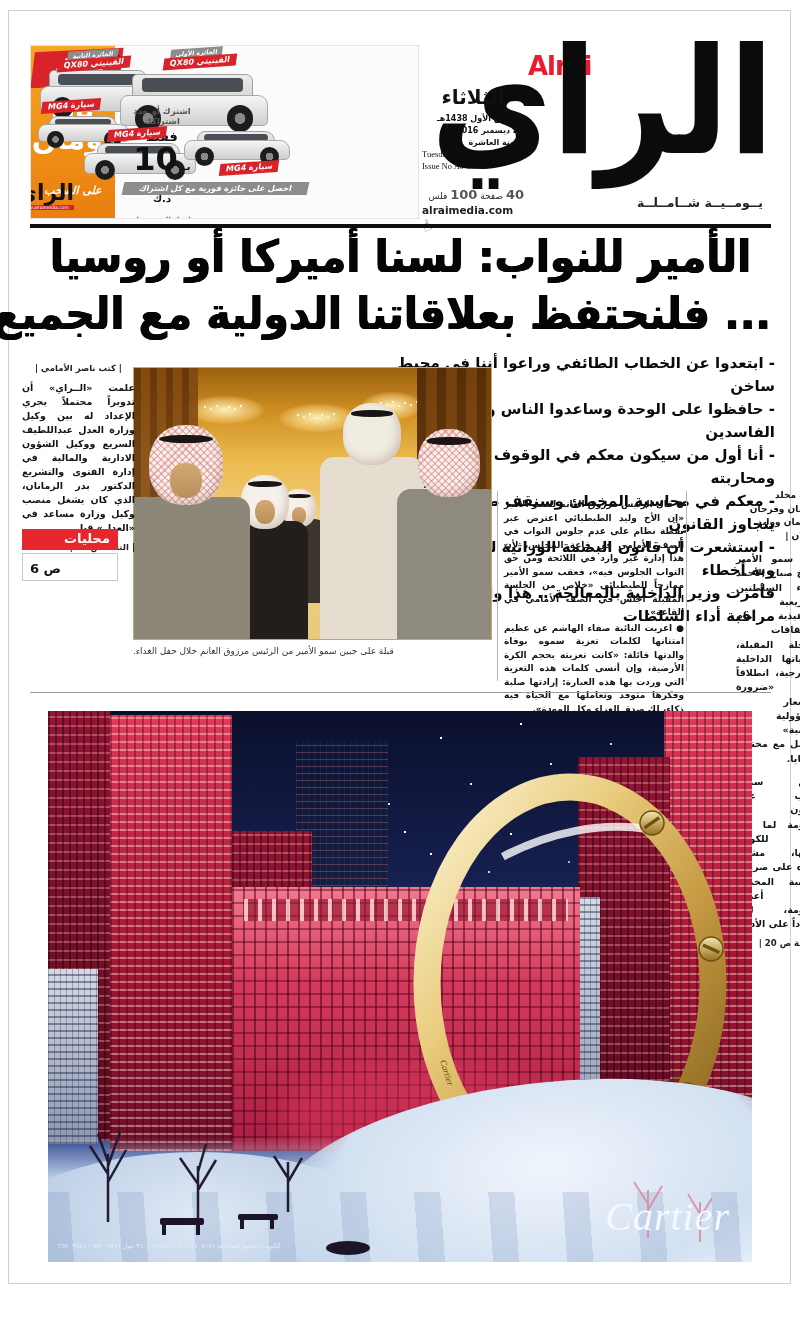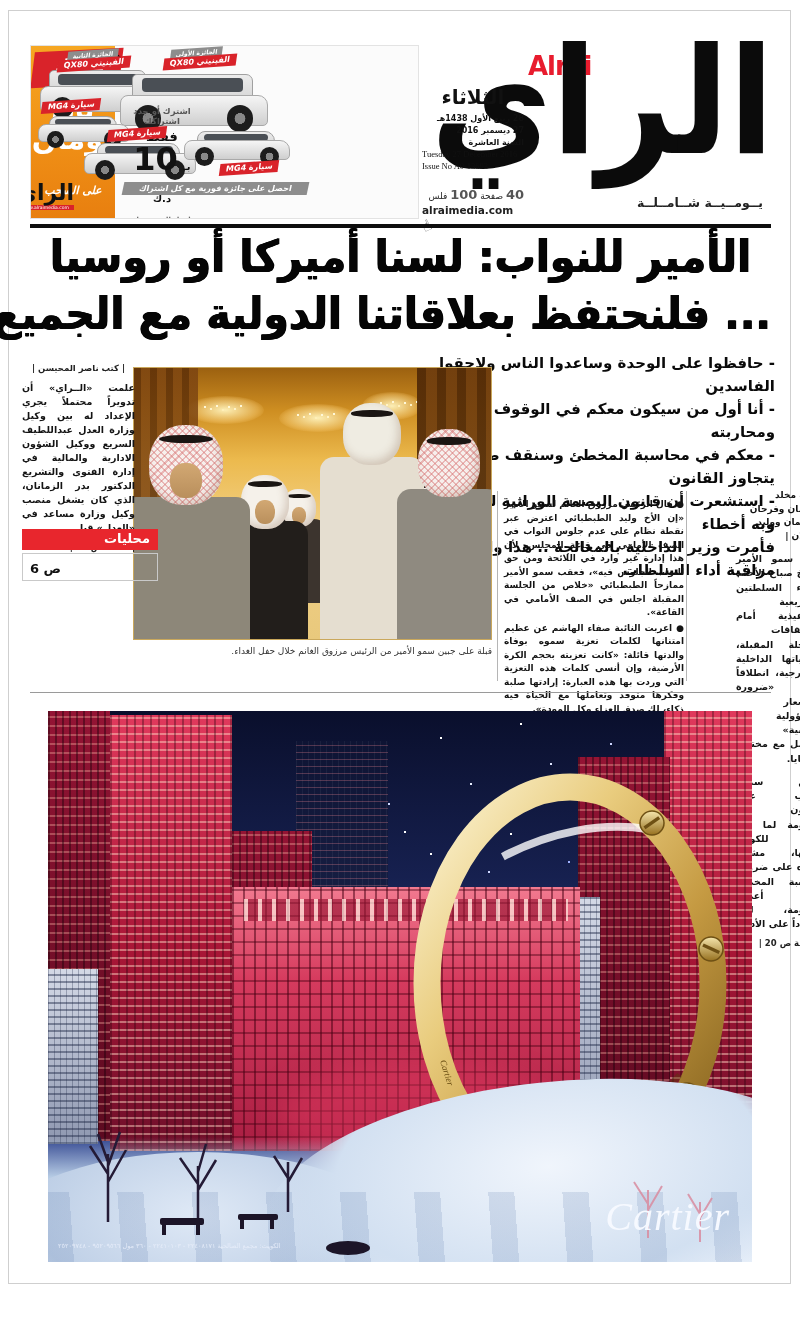--- a/index.html
+++ b/index.html
@@ -68,30 +68,30 @@
   .wood-l { position:absolute; left:0; top:0; width:64px; height:210px; background:repeating-linear-gradient(90deg,#5d2f08 0 7px,#7d4511 7px 16px); opacity:.85; }
   .wood-r { position:absolute; right:0; top:0; width:74px; height:240px; background:repeating-linear-gradient(90deg,#4e2706 0 9px,#6e3c0e 9px 20px); opacity:.9; }
   .chand { position:absolute; width:78px; height:28px; background:radial-gradient(ellipse at center, rgba(255,244,190,.95), rgba(255,214,130,.35) 60%, transparent 75%); border-radius:50%; }
   .chand::after { content:""; position:absolute; left:18px; top:10px; width:2px; height:2px; background:#fff8d8; box-shadow:6px 2px #fff3c8, 12px -1px #fff8d8, 18px 3px #ffefb8, 24px 0 #fff8d8, 30px 2px #fff3c8, 36px -1px #fff8d8; }
   .fig { position:absolute; }
   .ghead { position:relative; margin:0 auto; background:#f5f1ea; border-radius:46% 46% 44% 44%; box-shadow:inset -3px -4px 8px rgba(120,80,50,.25); }
   .ghead.checker { background-color:#f7efec; background-image:repeating-linear-gradient(45deg, rgba(214,110,110,.42) 0 1.5px, transparent 1.5px 5px), repeating-linear-gradient(-45deg, rgba(214,110,110,.42) 0 1.5px, transparent 1.5px 5px); }
   .ghead::before { content:""; position:absolute; top:12%; left:14%; right:14%; height:11%; background:#1a1512; border-radius:45%; }
   .ghead .face { position:absolute; left:29%; right:29%; bottom:9%; height:44%; background:linear-gradient(180deg,#d2a873,#b98f5c); border-radius:46%; }
   .robe { margin:-8px auto 0; border-radius:14px 14px 0 0; }
-  .photo-caption { position:absolute; left:133px; top:646px; width:359px; direction:rtl; text-align:right; font-size:9px; color:#333; }
+  .photo-caption { position:absolute; left:133px; top:646px; width:359px; direction:rtl; text-align:left; font-size:9px; color:#333; }
 
   
   .leftcol { position:absolute; left:22px; top:352px; width:113px; direction:rtl; }
   .leftcol .ttl { text-align:center; font-size:15.5px; font-weight:900; line-height:1.45; }
   .leftcol .by { text-align:center; font-size:8.5px; font-weight:bold; margin-top:11px; color:#222; }
   .leftcol .bd { text-align:justify; font-size:9.5px; font-weight:bold; line-height:1.48; margin-top:8px; color:#141414; }
   .more { text-align:right; font-size:8.5px; font-weight:bold; margin-top:6px; color:#222; }
 
-  .locals { position:absolute; left:22px; top:529px; width:136px; direction:rtl; }
+  .locals { position:absolute; left:22px; top:529px; width:96px; direction:rtl; }
   .locals .lab { background:#e8262d; color:#fff; font-weight:bold; font-size:13px; padding:2px 8px 4px; text-align:right; }
   .locals .box { border:1px solid #c9c9c9; margin-top:3px; padding:6px 7px 4px; }
   .locals .brief { text-align:right; font-size:12.5px; font-weight:900; line-height:1.55; white-space:pre-line; }
   .locals .pref { text-align:left; font-size:13px; font-weight:bold; margin-top:1px; }
 
   
   .divv { position:absolute; width:1px; background:#b5b5b5; top:491px; height:190px; }
   .midart { position:absolute; left:504px; top:489px; width:180px; direction:rtl; }
   .midart .ttl { text-align:center; font-size:19px; font-weight:900; letter-spacing:-0.5px; }
   .midart .bd { text-align:justify; font-size:9px; font-weight:bold; line-height:1.5; margin-top:9px; color:#141414; }
@@ -213,20 +213,21 @@
 </div>
 
 <div class="rule-black"></div>
 
 <div class="headline">
   <div>الأمير للنواب: لسنا أميركا أو روسيا</div>
   <div>... فلنحتفظ بعلاقاتنا الدولية مع الجميع</div>
 </div>
 
 <div class="bullets">
+  <div>- ابتعدوا عن الخطاب الطائفي وراعوا أننا في محيط ساخن</div>
   <div>- حافظوا على الوحدة وساعدوا الناس ولاحقوا الفاسدين</div>
   <div>- أنا أول من سيكون معكم في الوقوف ضد الفساد ومحاربته</div>
   <div>- معكم في محاسبة المخطئ وسنقف ضد أي وزير يتجاوز القانون</div>
   <div>- استشعرت أن قانون البصمة الوراثية لن يضيف شيئاً وبه أخطاء</div>
   <div>فأمرت وزير الداخلية بالمعالجة .. هذا واجبي في مراقبة أداء السلطات</div>
 </div>
 
 <div class="photo">
   <div class="chand" style="left:52px; top:28px;"></div>
   <div class="chand" style="left:145px; top:36px;"></div>
@@ -275,21 +276,21 @@
     <div class="robe" style="width:128px; height:142px; background:#8d8779;"></div>
   </div>
   <div class="fig" style="right:-10px; bottom:0;">
     <div class="ghead checker" style="width:62px; height:68px;"></div>
     <div class="robe" style="width:104px; height:150px; background:#8f8a80;"></div>
   </div>
 </div>
 <div class="photo-caption">قبلة على جبين سمو الأمير من الرئيس مرزوق الغانم خلال حفل الغداء.</div>
 
 <div class="leftcol">
-  <div class="by">| كتب ناصر المحيسن |</div>
+  <div class="by">| كتب ناصر الأمامي |</div>
   <div class="bd">علمت «الــراي» أن تدويراً محتملاً يجري الإعداد له بين وكيل وزارة العدل عبداللطيف السريع ووكيل الشؤون الادارية والمالية في إدارة الفتوى والتشريع الدكتور بدر الزمانان، الذي كان يشغل منصب وكيل وزارة مساعد في «العدل» قبل</div>
   <div class="more">| التتمة ص 20 |</div>
 </div>
 
 <div class="locals">
   <div class="lab">محليات</div>
   <div class="box">
     <div class="pref">ص 6</div>
   </div>
 </div>

